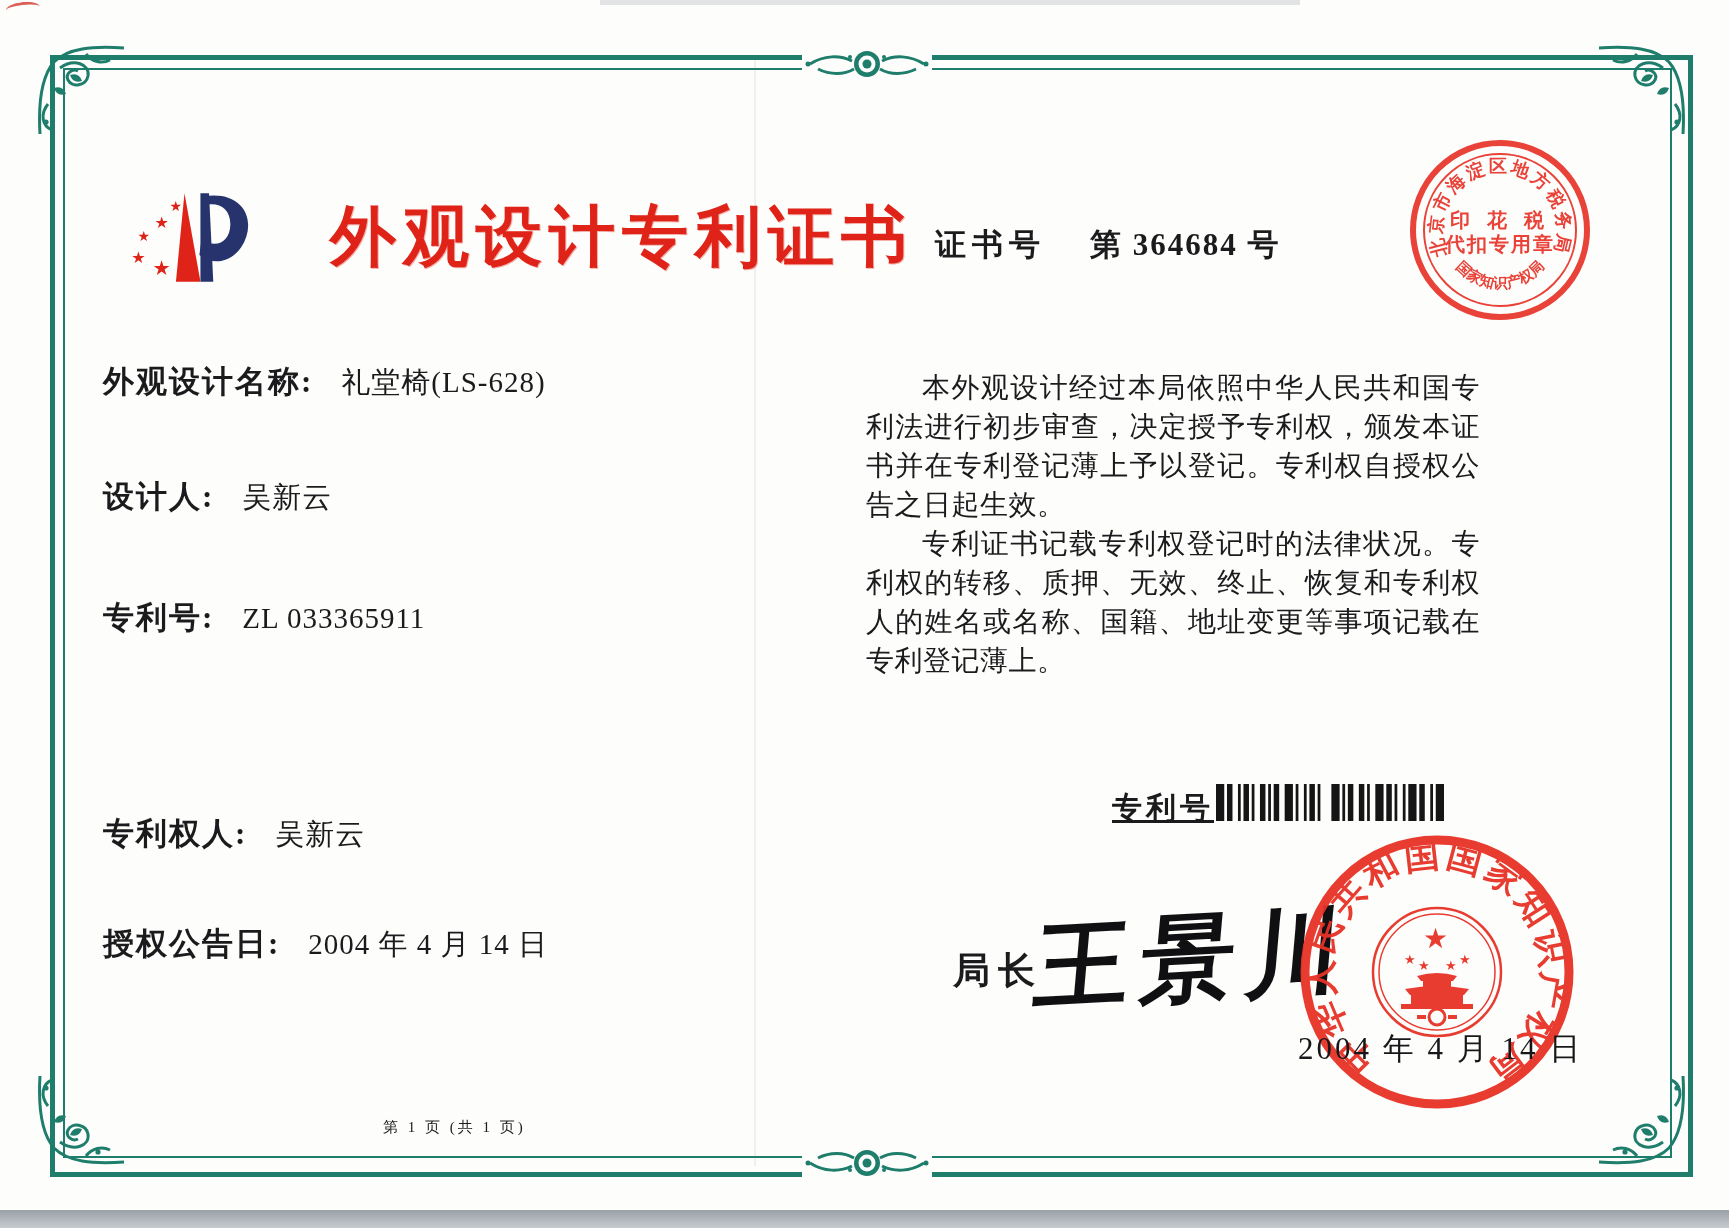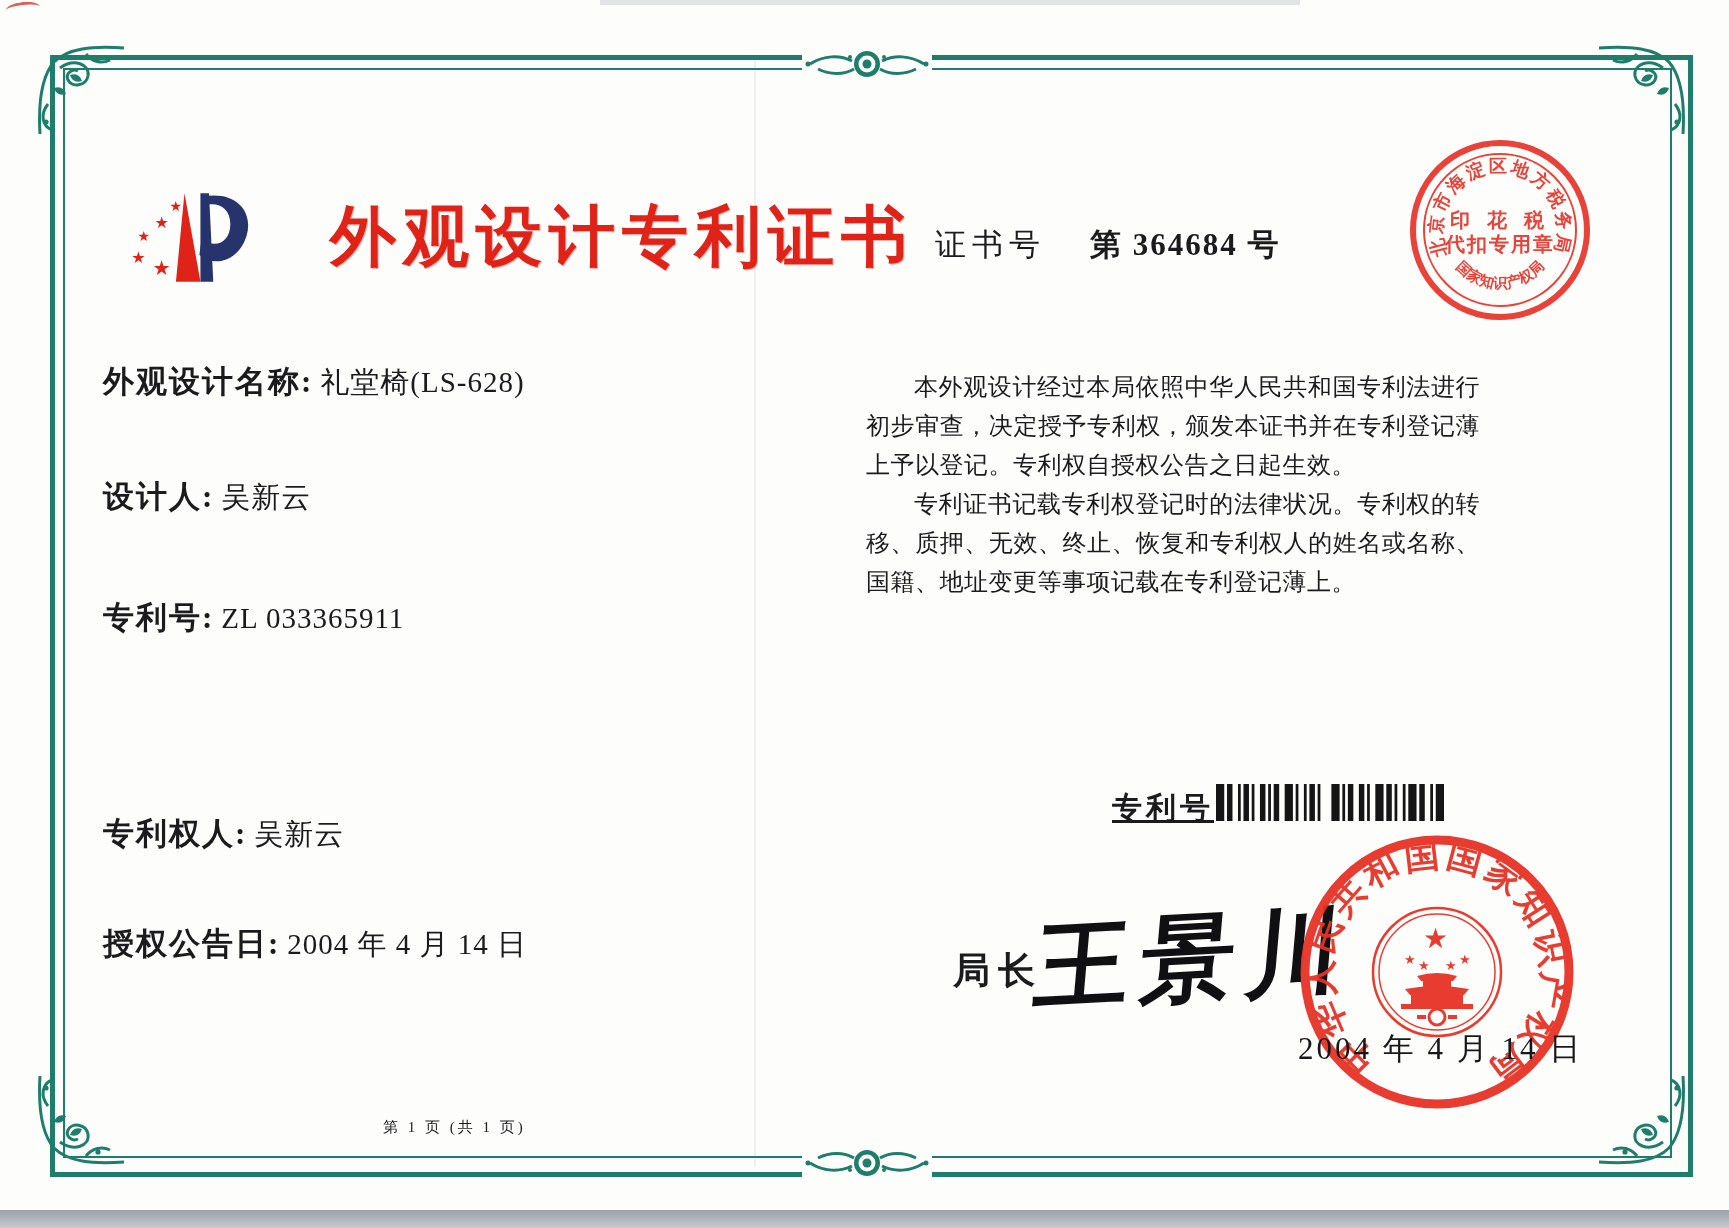--- a/index.html
+++ b/index.html
@@ -31,34 +31,34 @@
   .corner.br{left:1597px; top:1076px; transform:scale(-1,-1);}
   .medallion{width:130px; height:34px;}
   .medallion.top{left:802px; top:47px;}
   .medallion.bottom{left:802px; top:1146px; transform:scaleY(-1);}
 
   
   .logo{left:128px; top:190px; width:130px; height:96px;}
   .title{left:322px; top:192px; font-size:66px; font-weight:bold;
     color:#e02318; letter-spacing:7px; white-space:nowrap;
     text-shadow:1px 1px 0 rgba(224,35,24,.35);margin-left:8px;}
-  .certno-label{left:935px; top:224px; font-size:31px; font-weight:normal; letter-spacing:6px;}
+  .certno-label{left:935px; top:224px; font-size:31px; font-weight:bold; letter-spacing:6px;}
   .certno-value{left:1090px; top:224px; font-size:31px; letter-spacing:2px;font-weight:bold;}
   .tax-stamp{left:1405px; top:135px; width:190px; height:190px; opacity:.93;}
 
   
-  .field{left:103px; white-space:nowrap; display:flex; align-items:baseline; gap:7px;text-align:center;}
+  .field{left:103px; white-space:nowrap; display:flex; align-items:baseline; gap:28px;text-align:center;}
   .field .lbl{font-size:31px; font-weight:bold; letter-spacing:2px;}
   .field .val{font-size:29px; letter-spacing:1px;}
   .f1{top:361px;} .f2{top:476px;} .f3{top:597px;font-family:Liberation Serif, serif;}
   .f4{top:706px;} .f5{top:813px;} .f6{top:923px;}
 
   
   .body-col{left:866px; top:368px; width:614px;}
-  .body-col p{margin:0; font-size:24px; line-height:39px;
+  .body-col p{margin:0; font-size:28px; line-height:39px;
     text-indent:2em; text-align:justify; letter-spacing:.5px;}
 
   
   .bc-label{left:1112px; top:788px; font-size:30px; font-weight:bold; letter-spacing:4px;text-decoration:underline;}
   .bc-svg{left:1216px; top:784px; width:228px; height:37px;}
 
   
   .director-label{left:953px; top:946px; font-size:37px; font-weight:bold; letter-spacing:8px;}
   .director-sig{left:1035px; top:896px; font-size:94px; font-weight:bold;
     letter-spacing:12px; white-space:nowrap; color:#101012;

